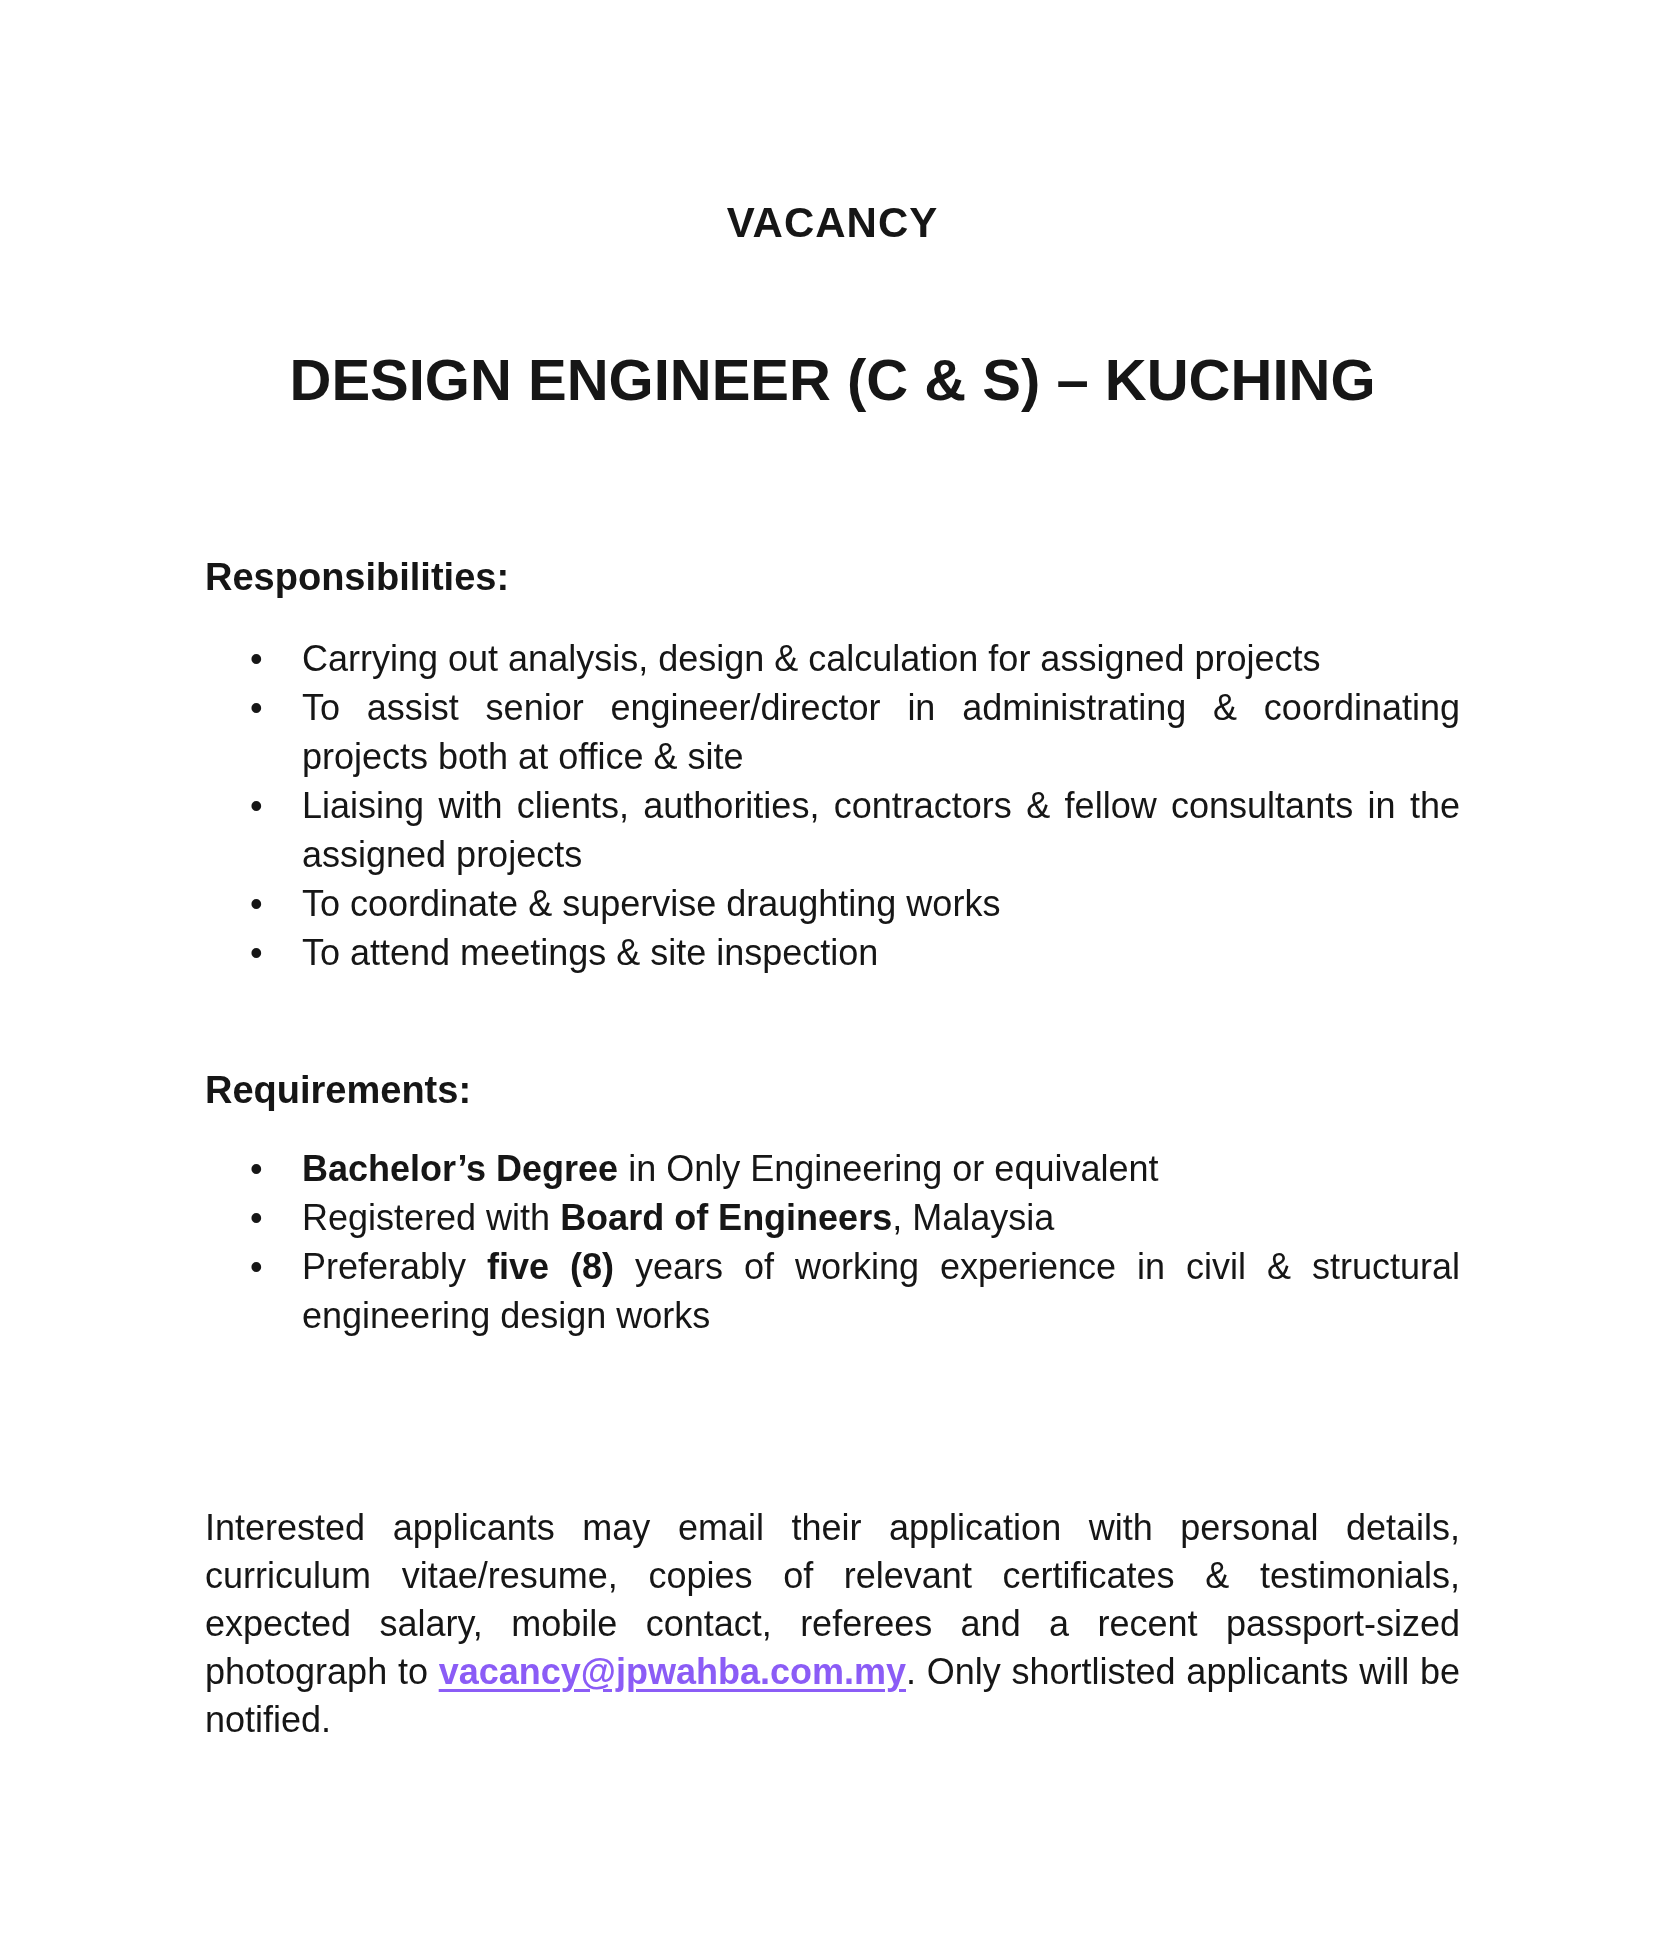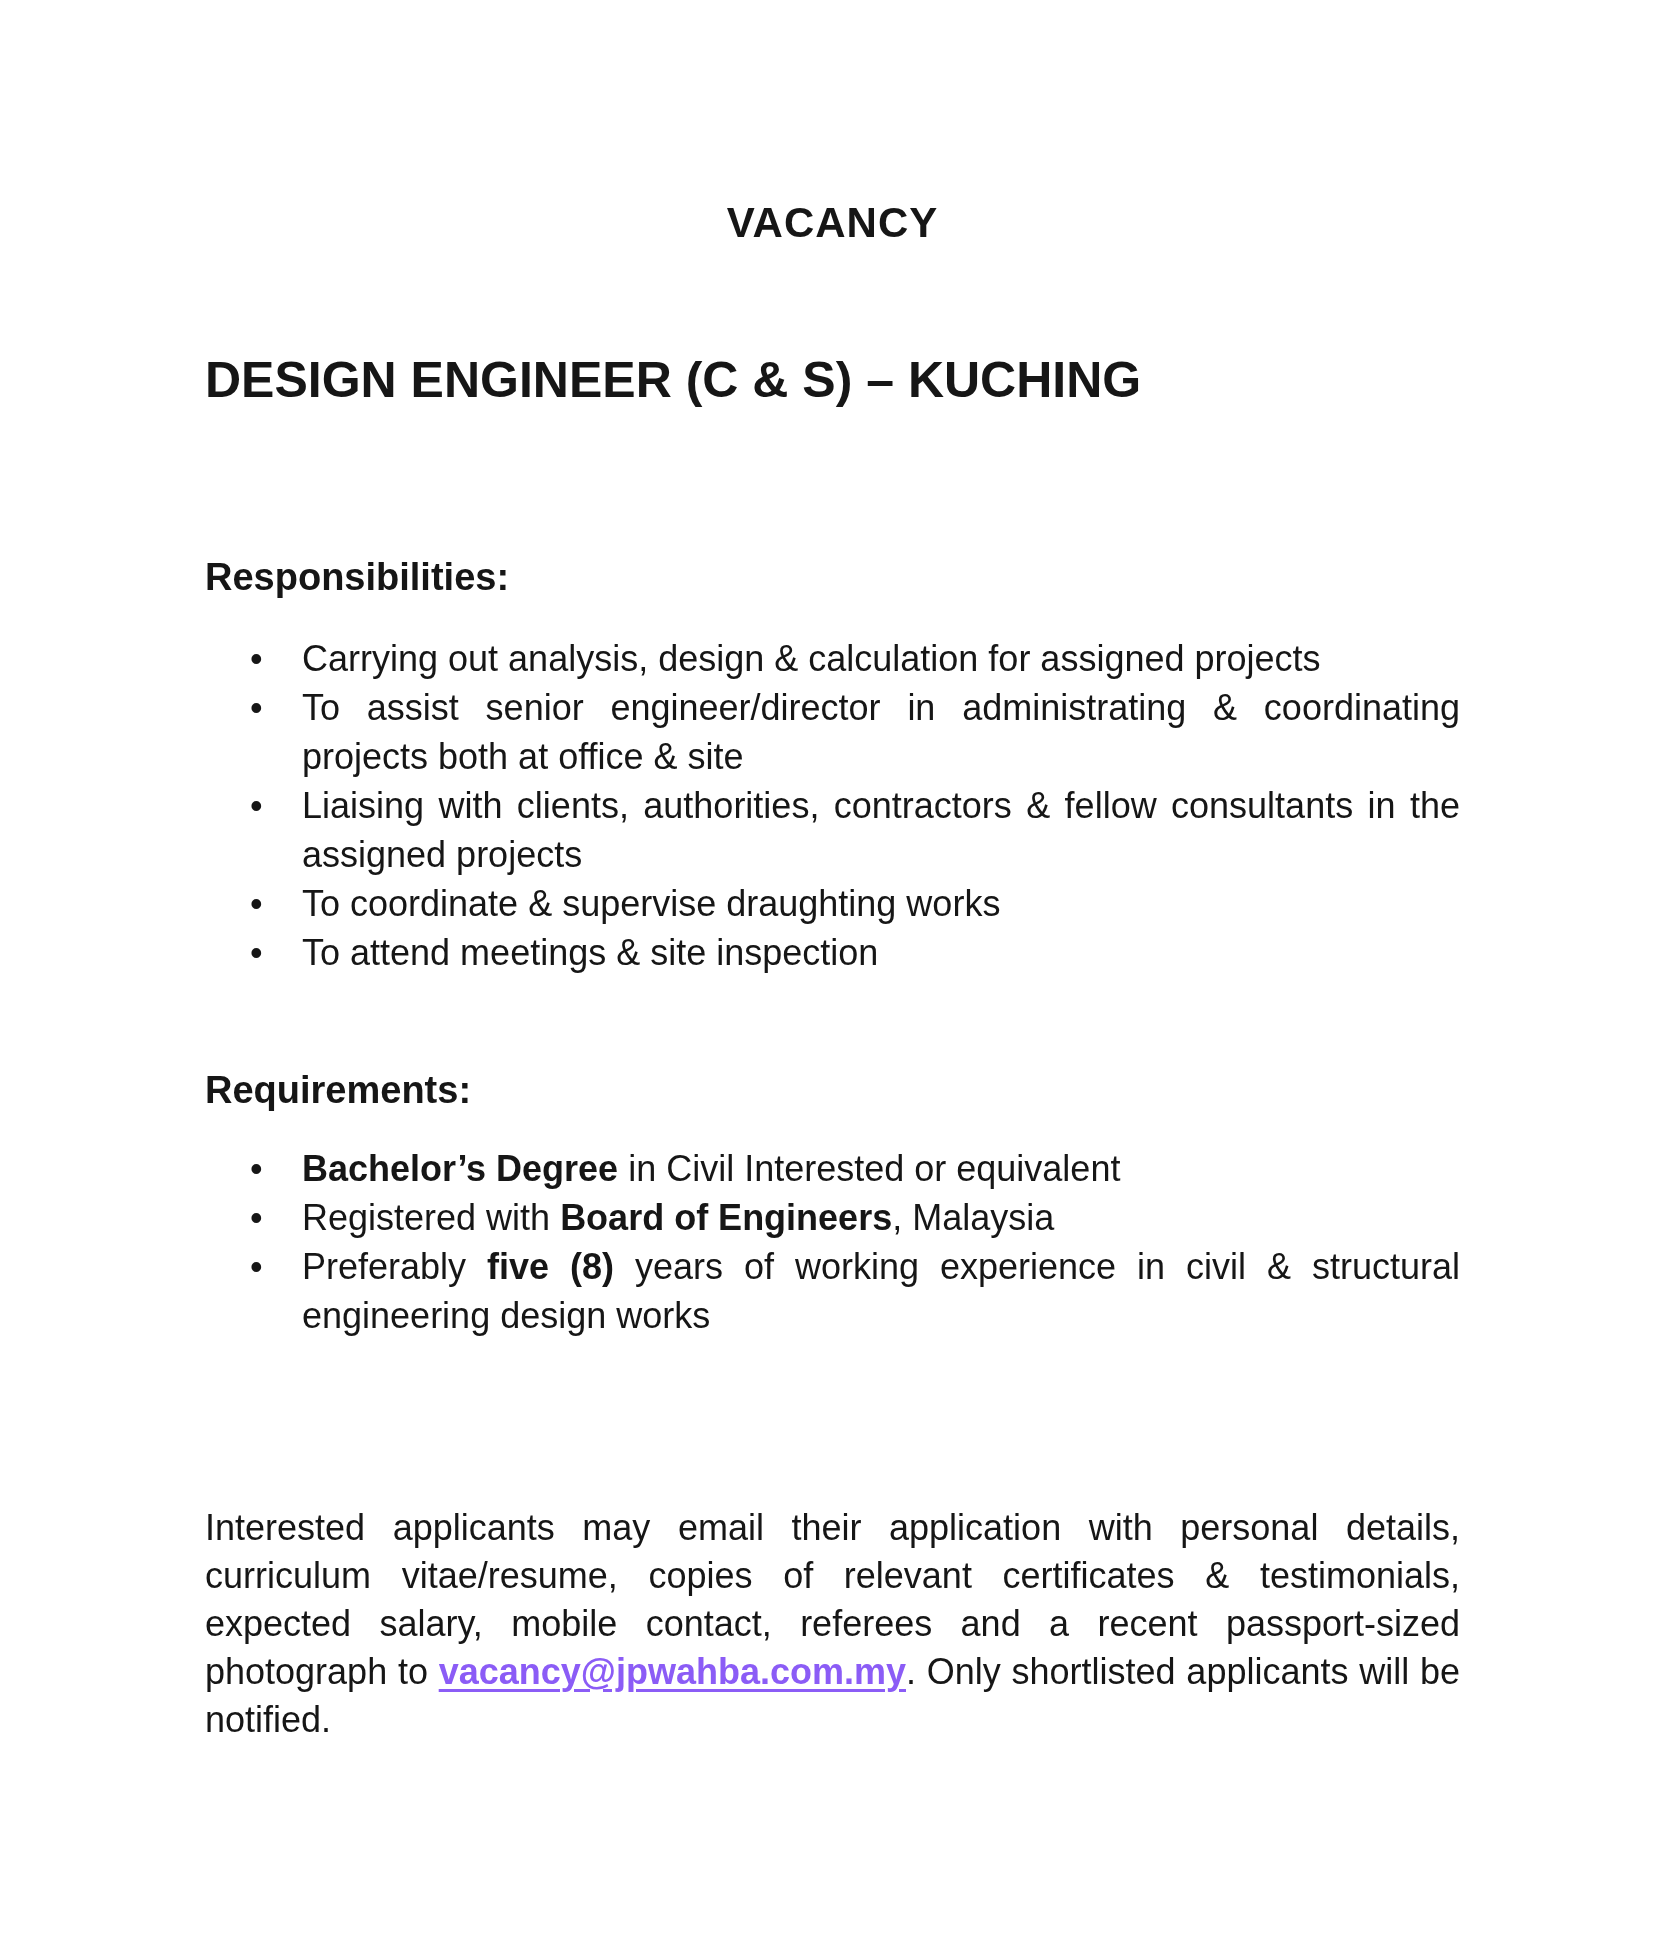--- a/index.html
+++ b/index.html
@@ -19,24 +19,24 @@
   .doc-title {
     margin: 0;
     font-size: 42px;
     line-height: 52px;
     font-weight: bold;
     text-align: center;
     letter-spacing: 1px;
   }
   .doc-subtitle {
     margin: 105px 0 0 0;
-    font-size: 50px;
+    font-size: 58px;
     line-height: 52px;
     font-weight: bold;
-    text-align: left;
+    text-align: center;
   }
   .section-heading {
     margin: 0;
     font-size: 38px;
     line-height: 48px;
     font-weight: bold;
   }
   .section-heading.responsibilities { margin-top: 147px; }
   .section-heading.requirements { margin-top: 89px; }
   ul.bullet-list {
@@ -84,20 +84,20 @@
     <li>Carrying out analysis, design &amp; calculation for assigned projects</li>
     <li>To assist senior engineer/director in administrating &amp; coordinating projects both at office &amp; site</li>
     <li>Liaising with clients, authorities, contractors &amp; fellow consultants in the assigned projects</li>
     <li>To coordinate &amp; supervise draughting works</li>
     <li>To attend meetings &amp; site inspection</li>
   </ul>
 
   <h3 class="section-heading requirements">Requirements:</h3>
 
   <ul class="bullet-list req">
-    <li><span></span><b>Bachelor’s Degree</b><span> in Civil Interested or equivalent</span></li>
+    <li><span></span><b>Bachelor’s Degree</b><span> in Only Engineering or equivalent</span></li>
     <li><span>Registered with </span><b>Board of Engineers</b><span>, Malaysia</span></li>
     <li><span>Preferably </span><b>five (8)</b><span> years of working experience in civil &amp; structural engineering design works</span></li>
   </ul>
 
   <p class="closing"><span>Interested applicants may email their application with personal details, curriculum vitae/resume, copies of relevant certificates &amp; testimonials, expected salary, mobile contact, referees and a recent passport-sized photograph to </span><a href="#" class="email-link">vacancy@jpwahba.com.my</a><span>. Only shortlisted applicants will be notified.</span></p>
 
 </div>
 
 </body></html>

